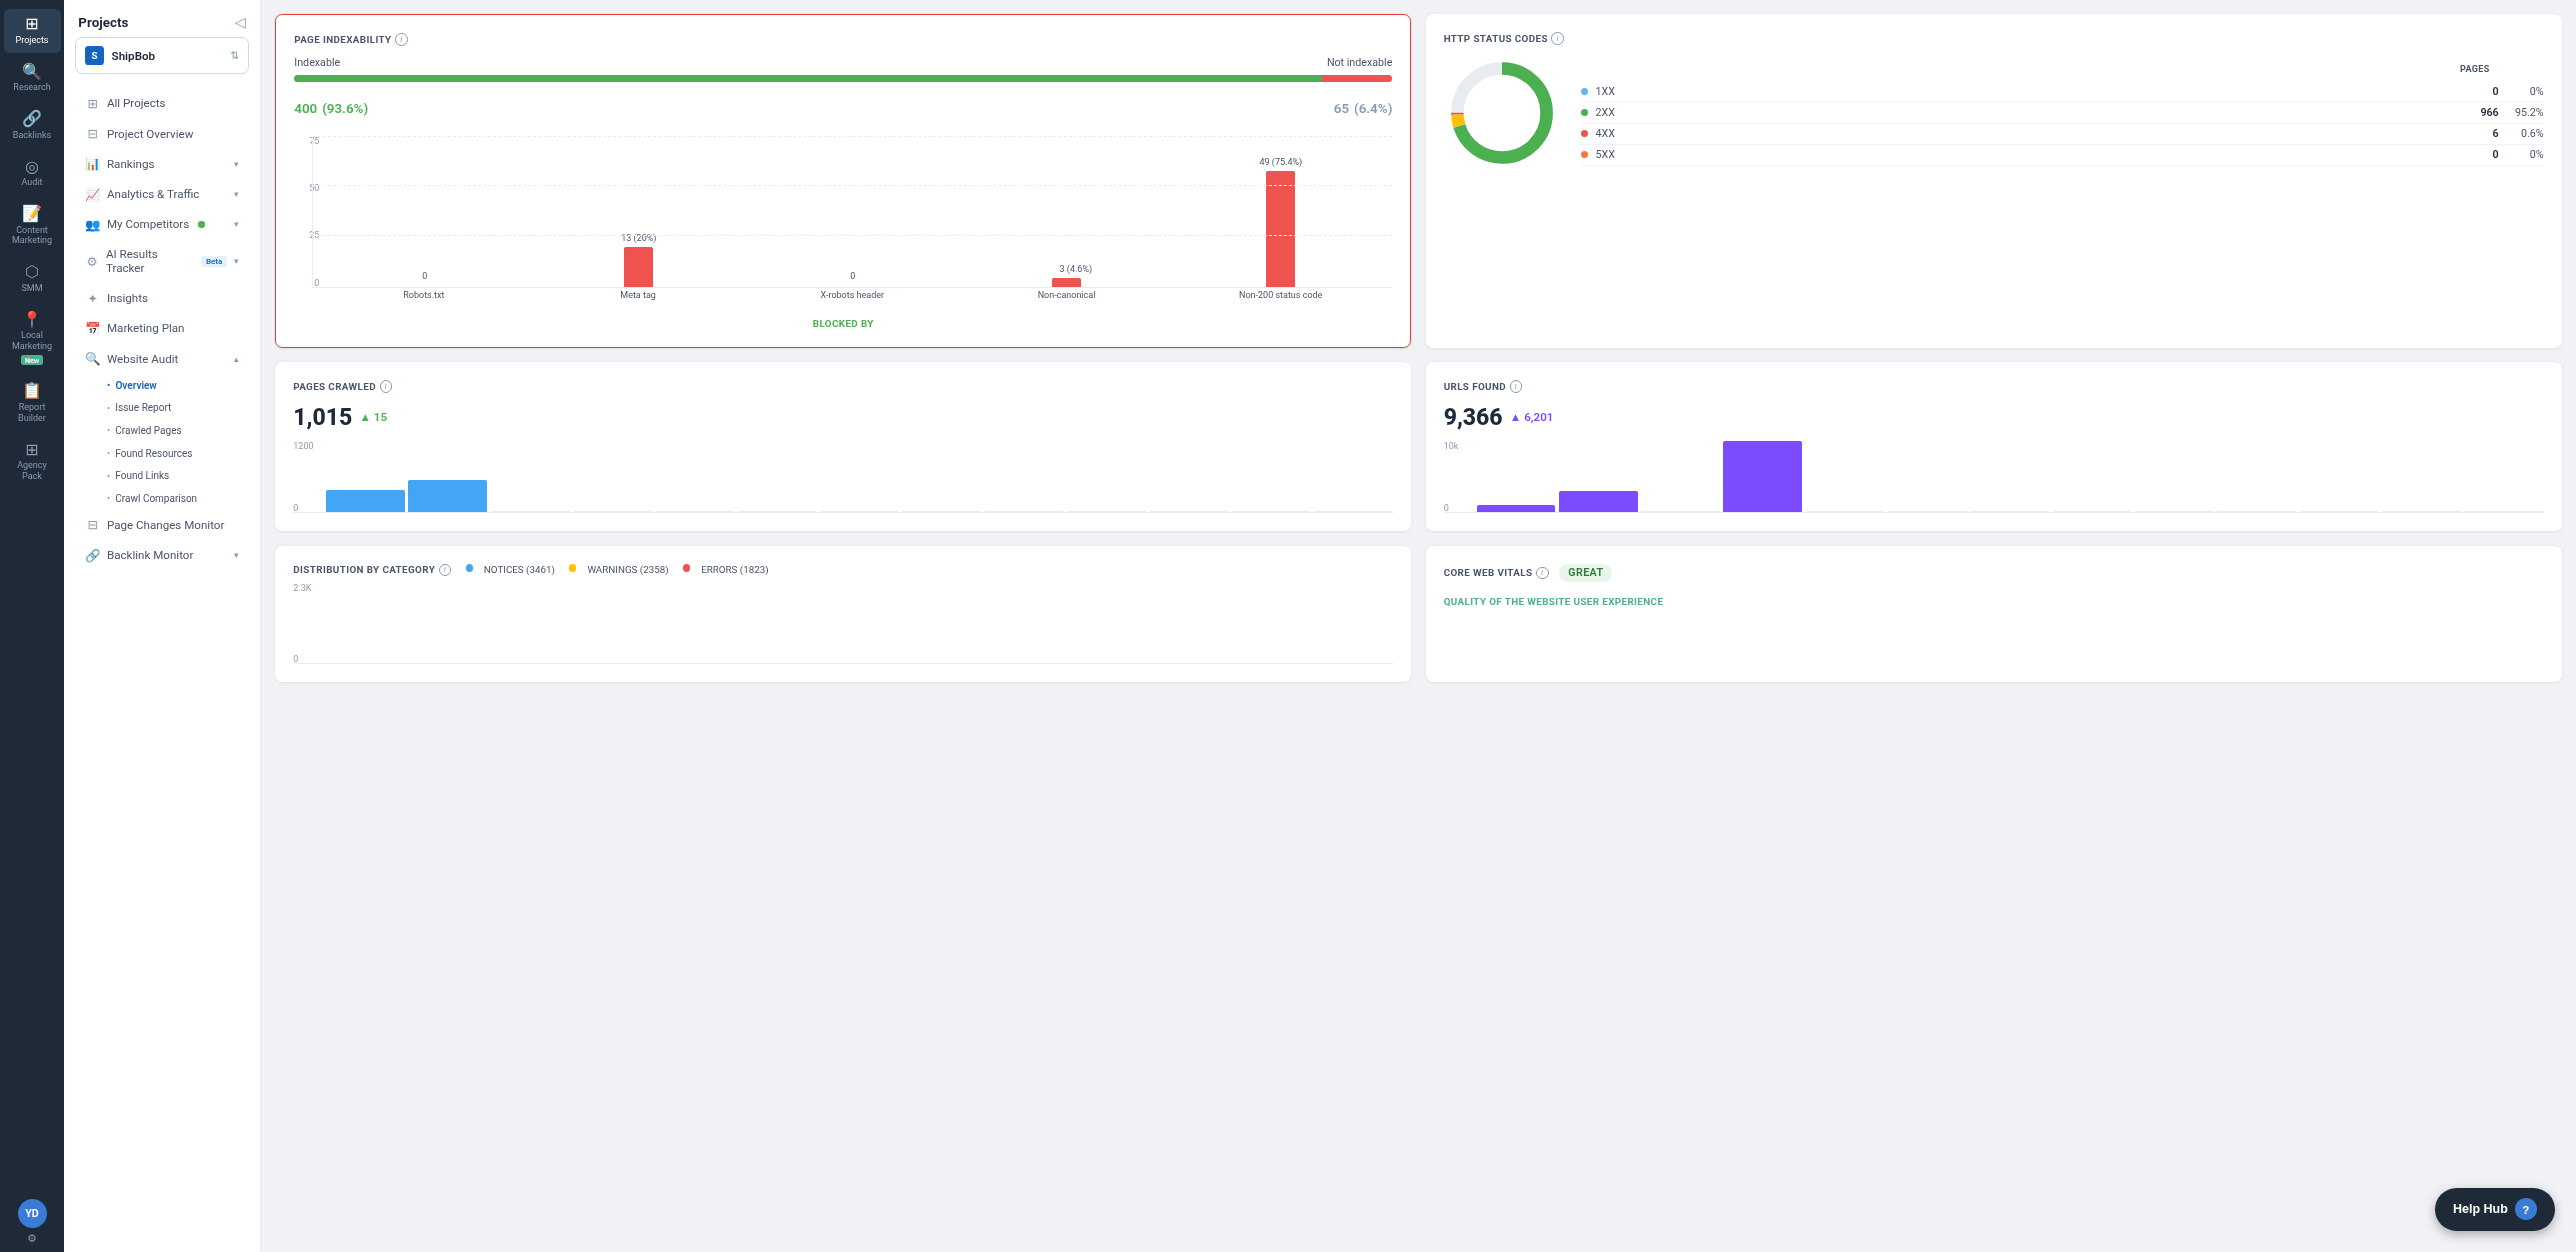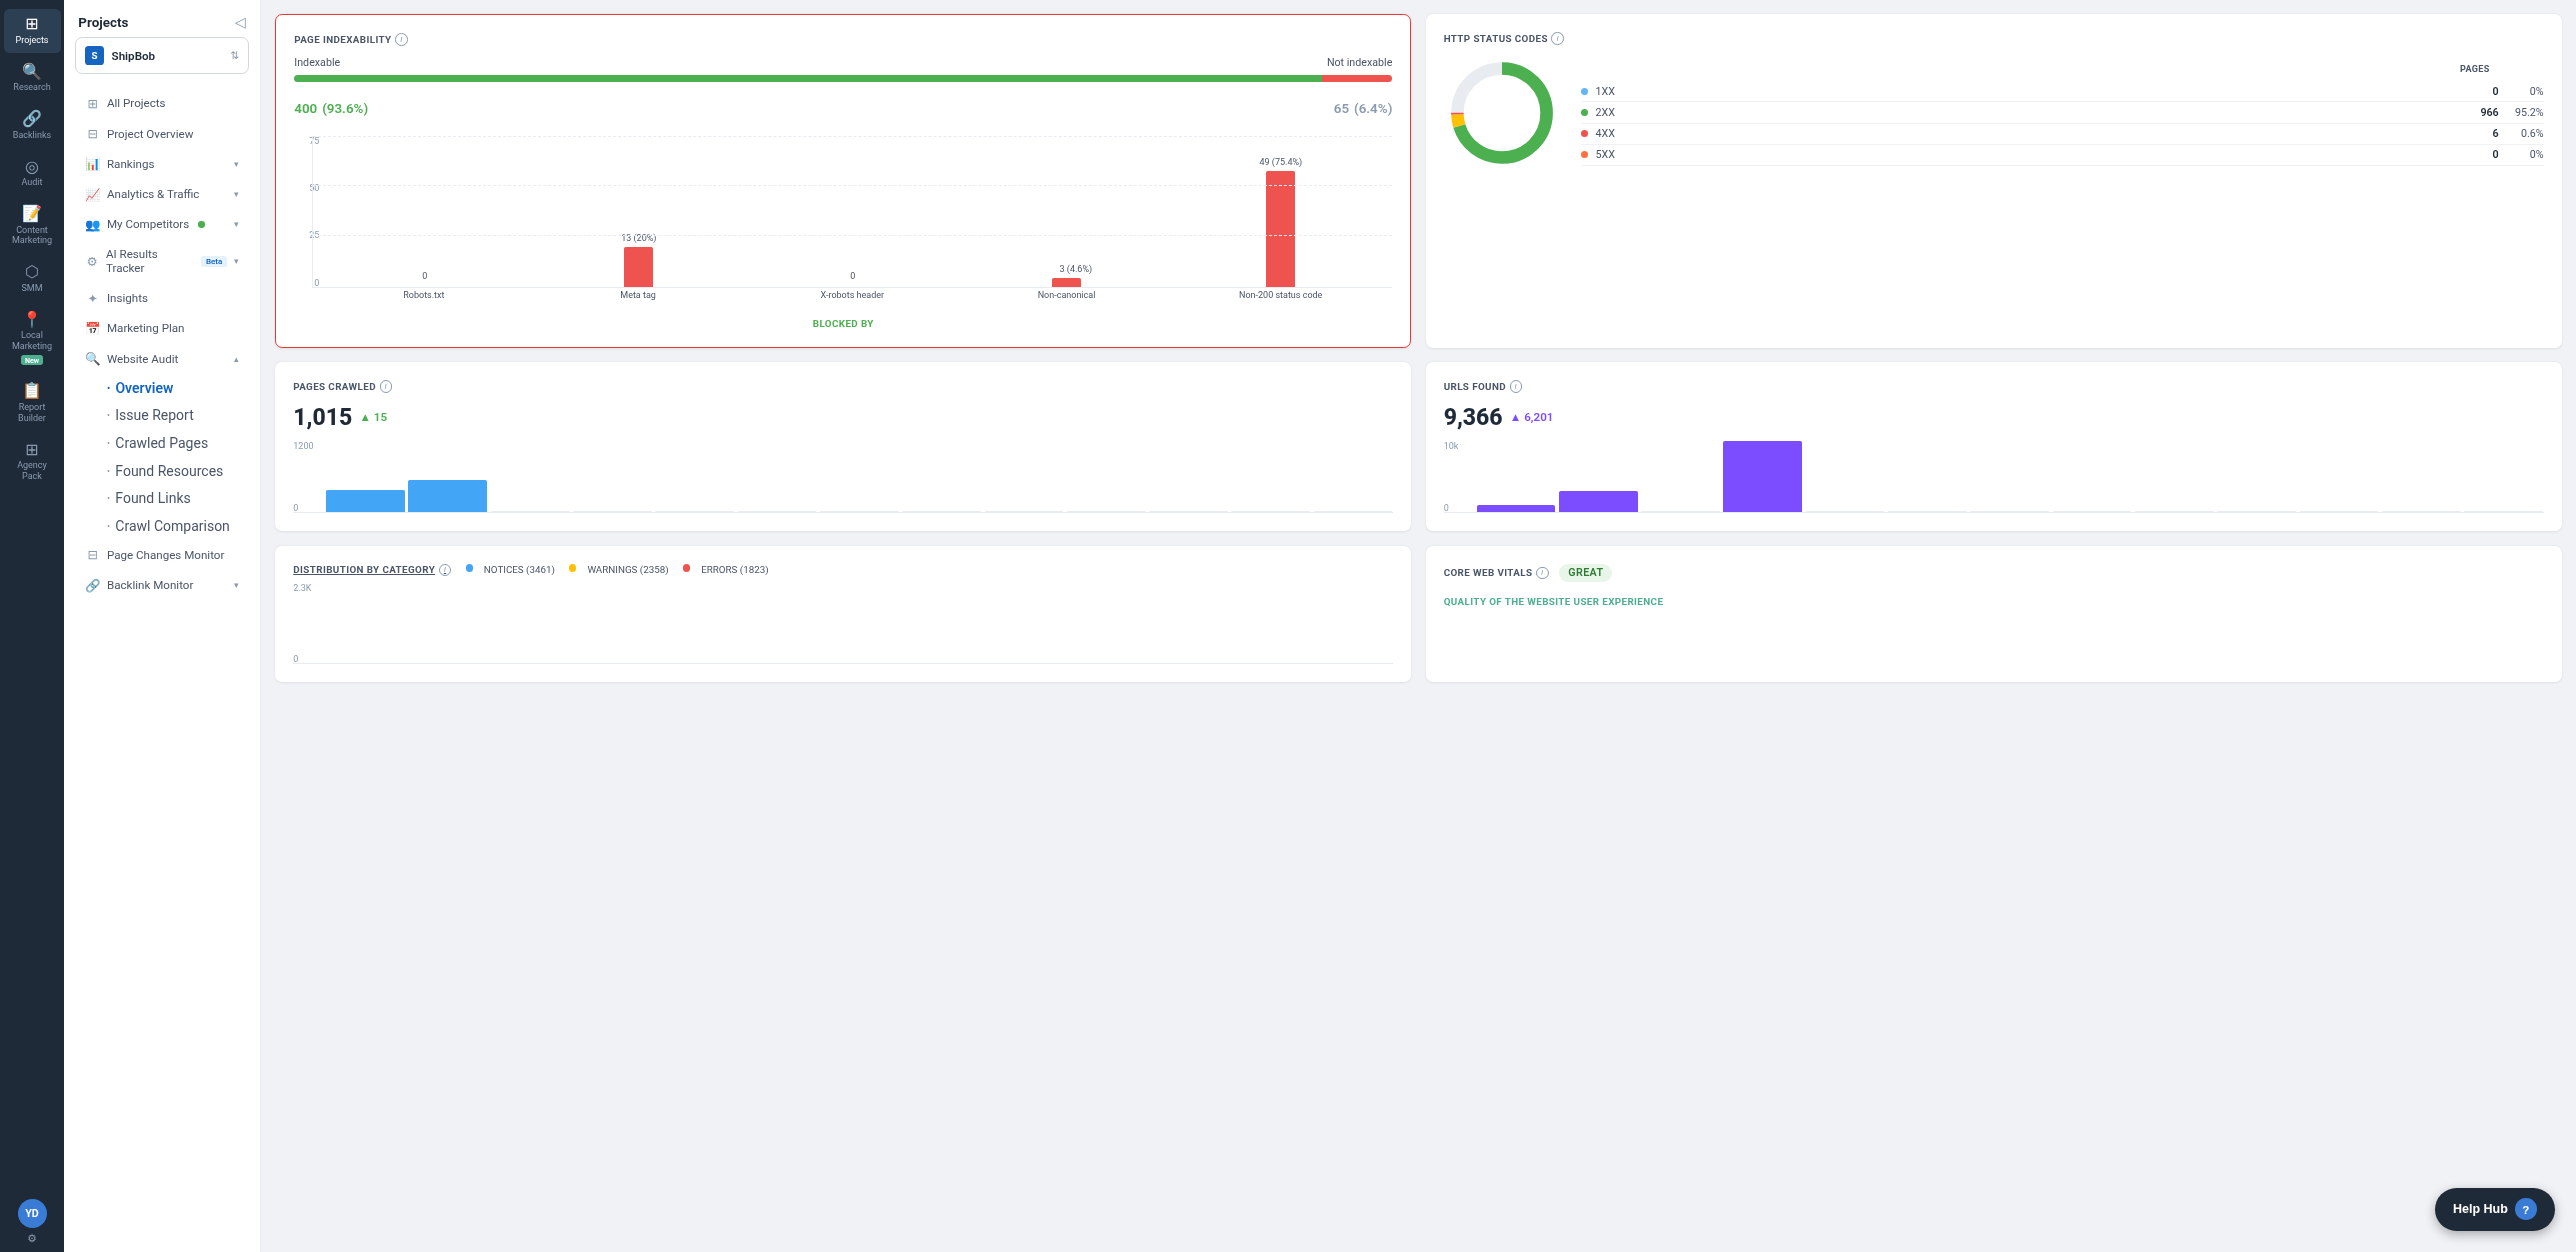--- a/index.html
+++ b/index.html
@@ -136,21 +136,21 @@
       font-weight: 600;
       margin-left: 1.8px;
     }
     .sub-nav { padding-left: 25px; }
     .sub-nav-item {
       display: flex;
       align-items: center;
       gap: 5.4px;
       padding: 5.4px 10.7px;
       color: #4a5568;
-      font-size: 14px;
+      font-size: 10px;
       cursor: pointer;
       border-radius: 4.5px;
       margin: 0.9px 7.2px;
     }
     .sub-nav-item.active { color: #1565c0; font-weight: 600; }
     .sub-nav-item::before { content: '•'; font-size: 9px; color: #8a9bb0; }
     .sub-nav-item.active::before { color: #1565c0; }
 
     
     .main-content {
@@ -696,21 +696,21 @@
         <div class="spark-bar" style="height:2%;background:#e8ecf0;"></div>
         <div class="spark-bar" style="height:2%;background:#e8ecf0;"></div>
         <div class="spark-bar" style="height:2%;background:#e8ecf0;"></div>
         <div class="spark-bar" style="height:2%;background:#e8ecf0;"></div>
       </div>
     </div>
   </div>
 
   <div class="card distribution-card">
     <div style="display:flex;align-items:center;flex-wrap:wrap;gap:7.2px;margin-bottom:7.2px;">
-      <div class="card-title" style="margin-bottom:0;text-decoration:underline;">
+      <div class="card-title" style="margin-bottom:0;">
         <span>DISTRIBUTION BY CATEGORY</span>
         <span class="info-icon">i</span>
       </div>
       <div class="dist-legend" style="margin-bottom:0;margin-left:7.2px;">
         <div class="dist-legend-item">
           <div class="dist-dot" style="background:#42a5f5;"></div>
           <span>NOTICES (3461)</span>
         </div>
         <div class="dist-legend-item">
           <div class="dist-dot" style="background:#ffc107;"></div>

